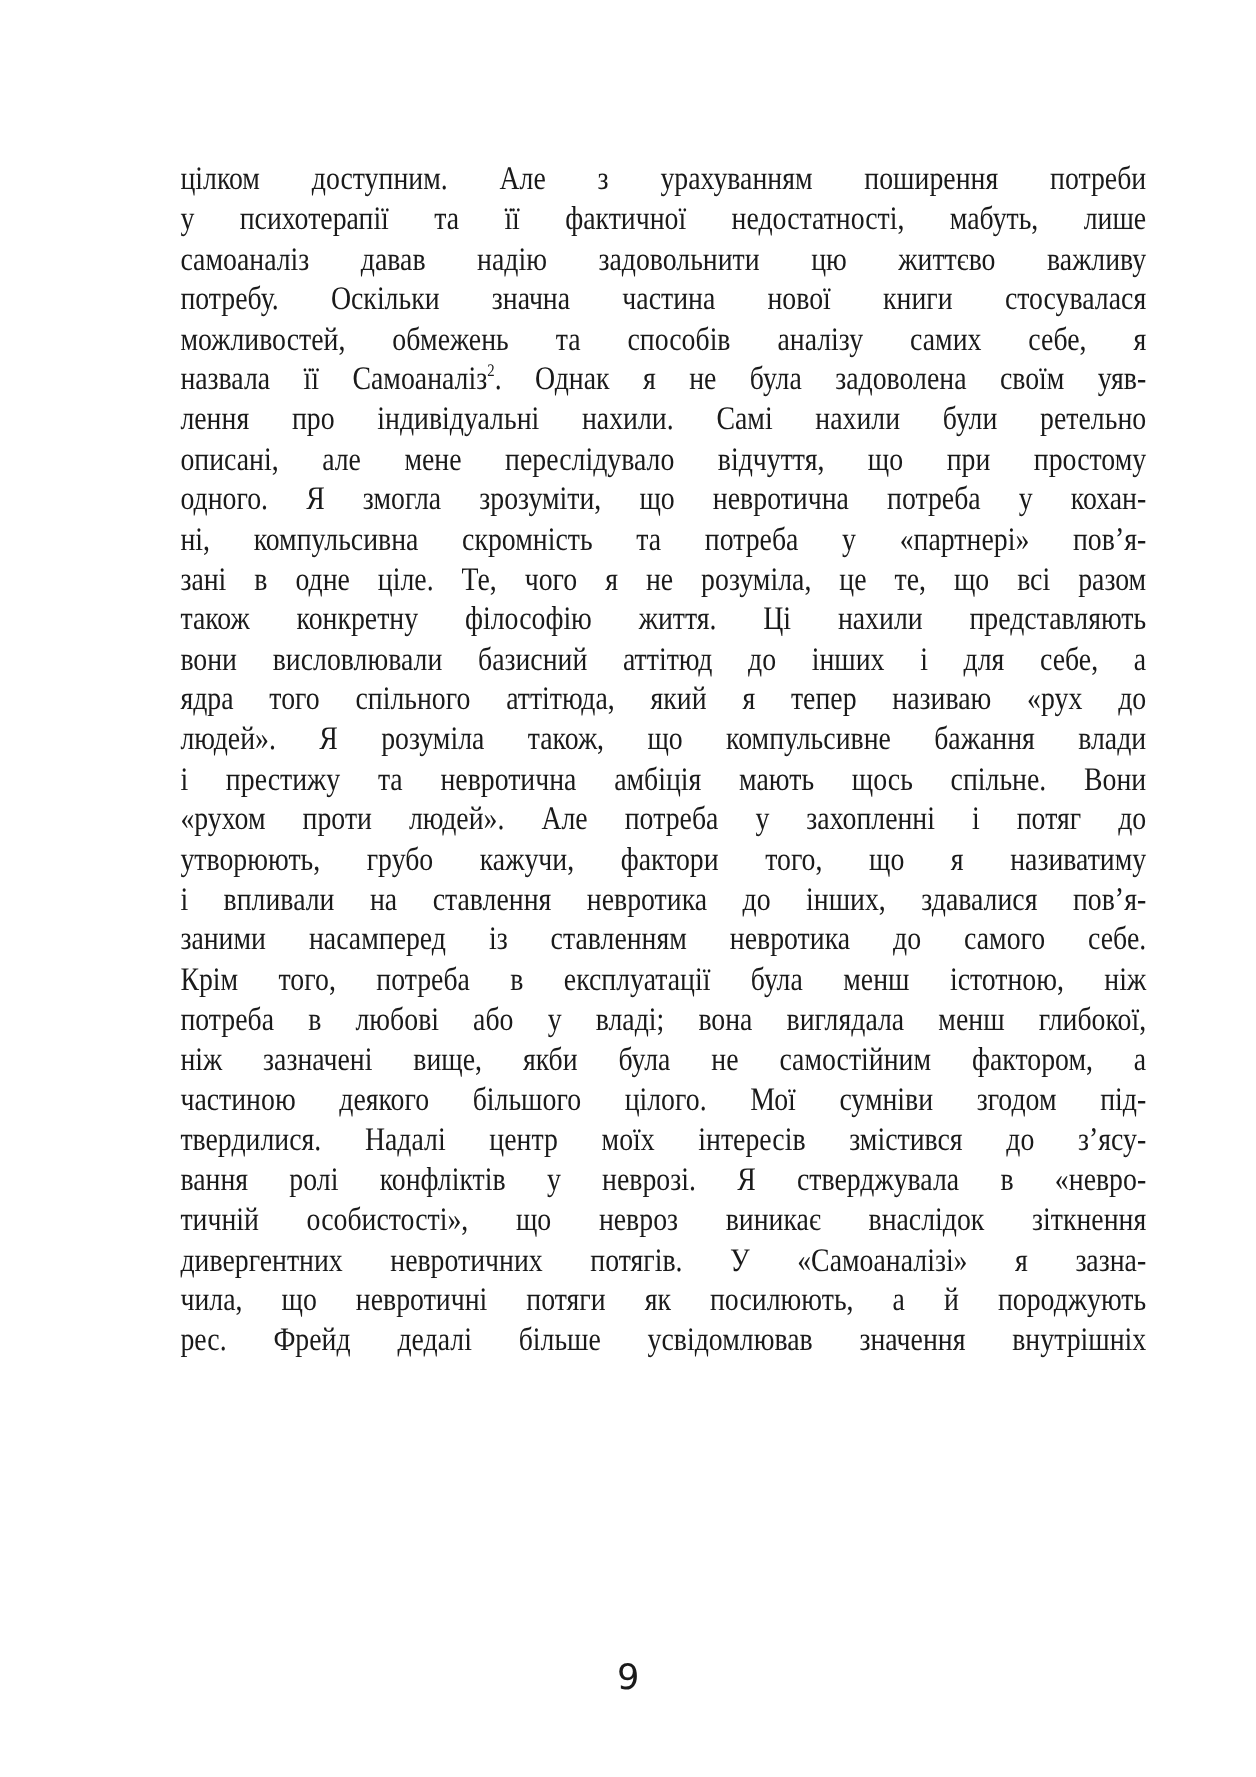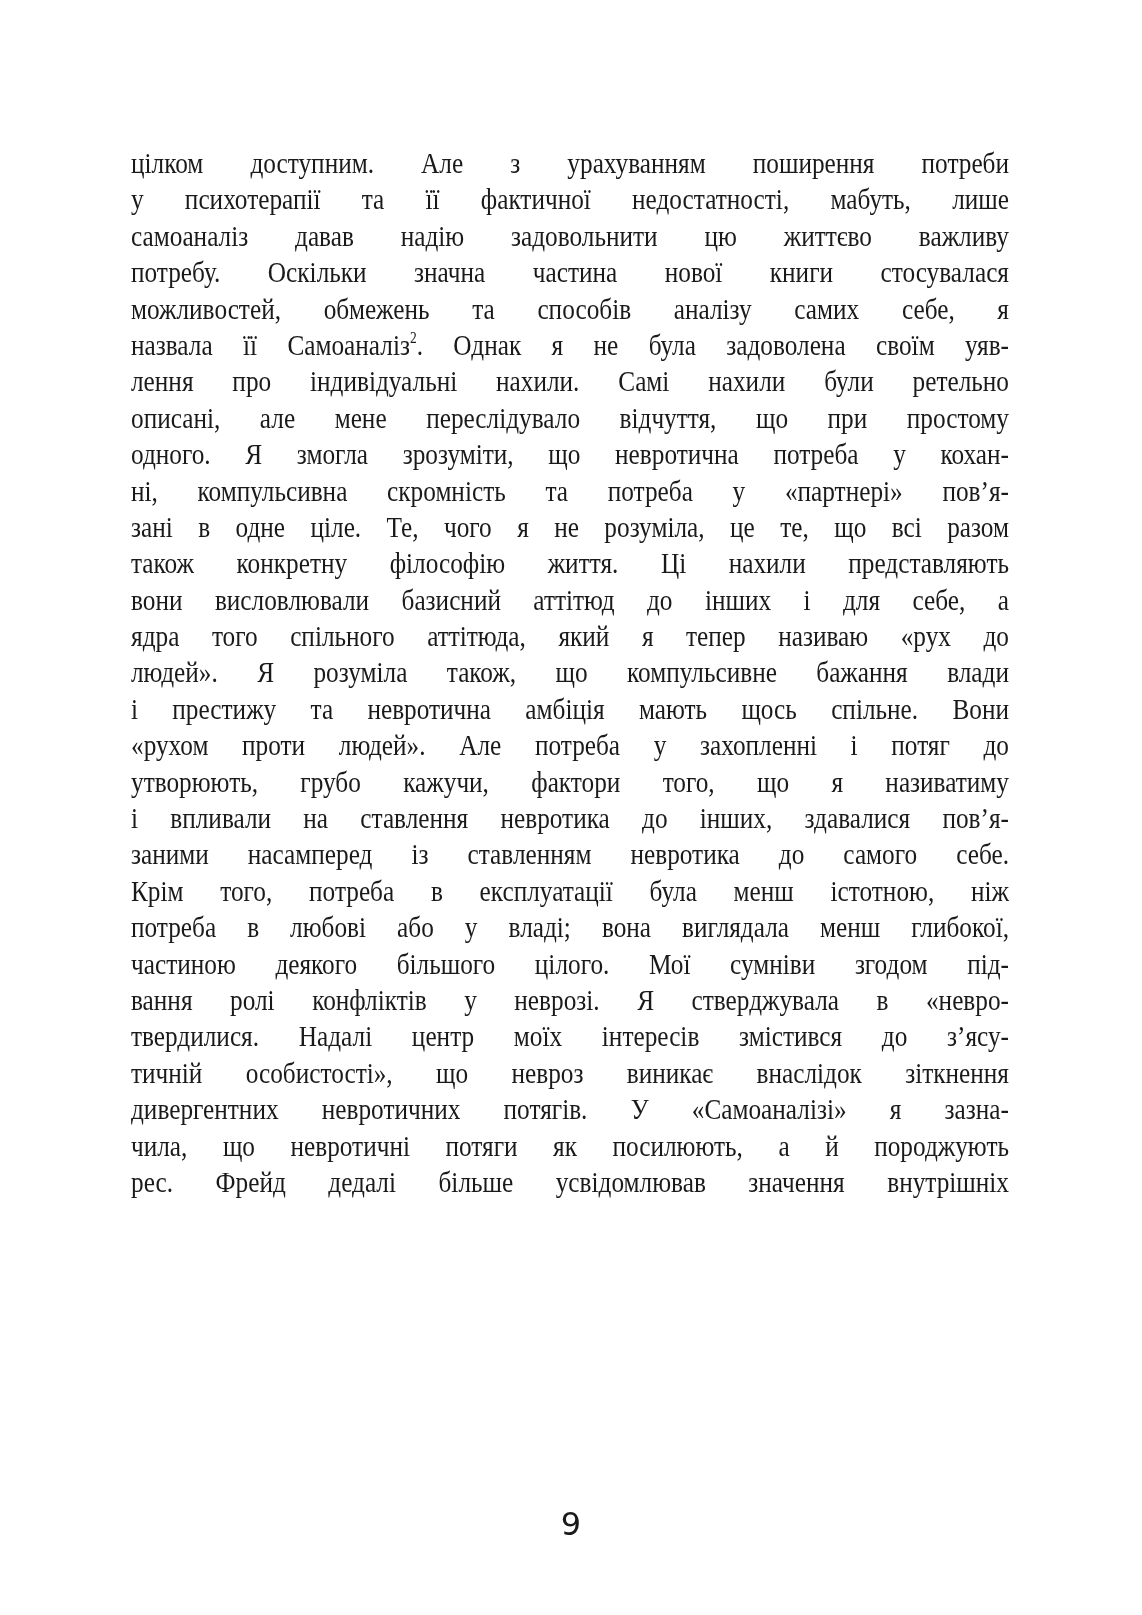--- a/index.html
+++ b/index.html
@@ -30,20 +30,21 @@
       font-size: 30px;
       line-height: 36.4px;
     }
     .line {
       display: block;
       white-space: nowrap;
       text-align: justify;
       text-align-last: justify;
       height: 36.4px;
       overflow: visible;
+      margin-left: 33px;
     }
     .line > span {
       display: inline-block;
       width: 1042px;                 
       transform: scaleX(0.8426);
       transform-origin: left center;
       text-align: justify;
       text-align-last: justify;
       white-space: normal;
     }
@@ -87,23 +88,24 @@
     <div class="line"><span>вони висловлювали базисний аттітюд до інших і для себе, а</span></div>
     <div class="line"><span>ядра того спільного аттітюда, який я тепер називаю «рух до</span></div>
     <div class="line"><span>людей». Я розуміла також, що компульсивне бажання влади</span></div>
     <div class="line"><span>і престижу та невротична амбіція мають щось спільне. Вони</span></div>
     <div class="line"><span>«рухом проти людей». Але потреба у захопленні і потяг до</span></div>
     <div class="line"><span>утворюють, грубо кажучи, фактори того, що я називатиму</span></div>
     <div class="line"><span>і впливали на ставлення невротика до інших, здавалися пов’я-</span></div>
     <div class="line"><span>заними насамперед із ставленням невротика до самого себе.</span></div>
     <div class="line"><span>Крім того, потреба в експлуатації була менш істотною, ніж</span></div>
     <div class="line"><span>потреба в любові або у владі; вона виглядала менш глибокої,</span></div>
+    <div class="line"><span>ніж зазначені вище, якби була не самостійним фактором, а</span></div>
     <div class="line"><span>частиною деякого більшого цілого. Мої сумніви згодом під-</span></div>
+    <div class="line"><span>твердилися. Надалі центр моїх інтересів змістився до з’ясу-</span></div>
     <div class="line"><span>вання ролі конфліктів у неврозі. Я стверджувала в «невро-</span></div>
-    <div class="line"><span>твердилися. Надалі центр моїх інтересів змістився до з’ясу-</span></div>
     <div class="line"><span>тичній особистості», що невроз виникає внаслідок зіткнення</span></div>
     <div class="line"><span>дивергентних невротичних потягів. У «Самоаналізі» я зазна-</span></div>
     <div class="line"><span>чила, що невротичні потяги як посилюють, а й породжують</span></div>
     <div class="line last"><span>рес. Фрейд дедалі більше усвідомлював значення внутрішніх</span></div>
   </div>
 
   <div class="page-number">9</div>
 </div>
 
 </body></html>

